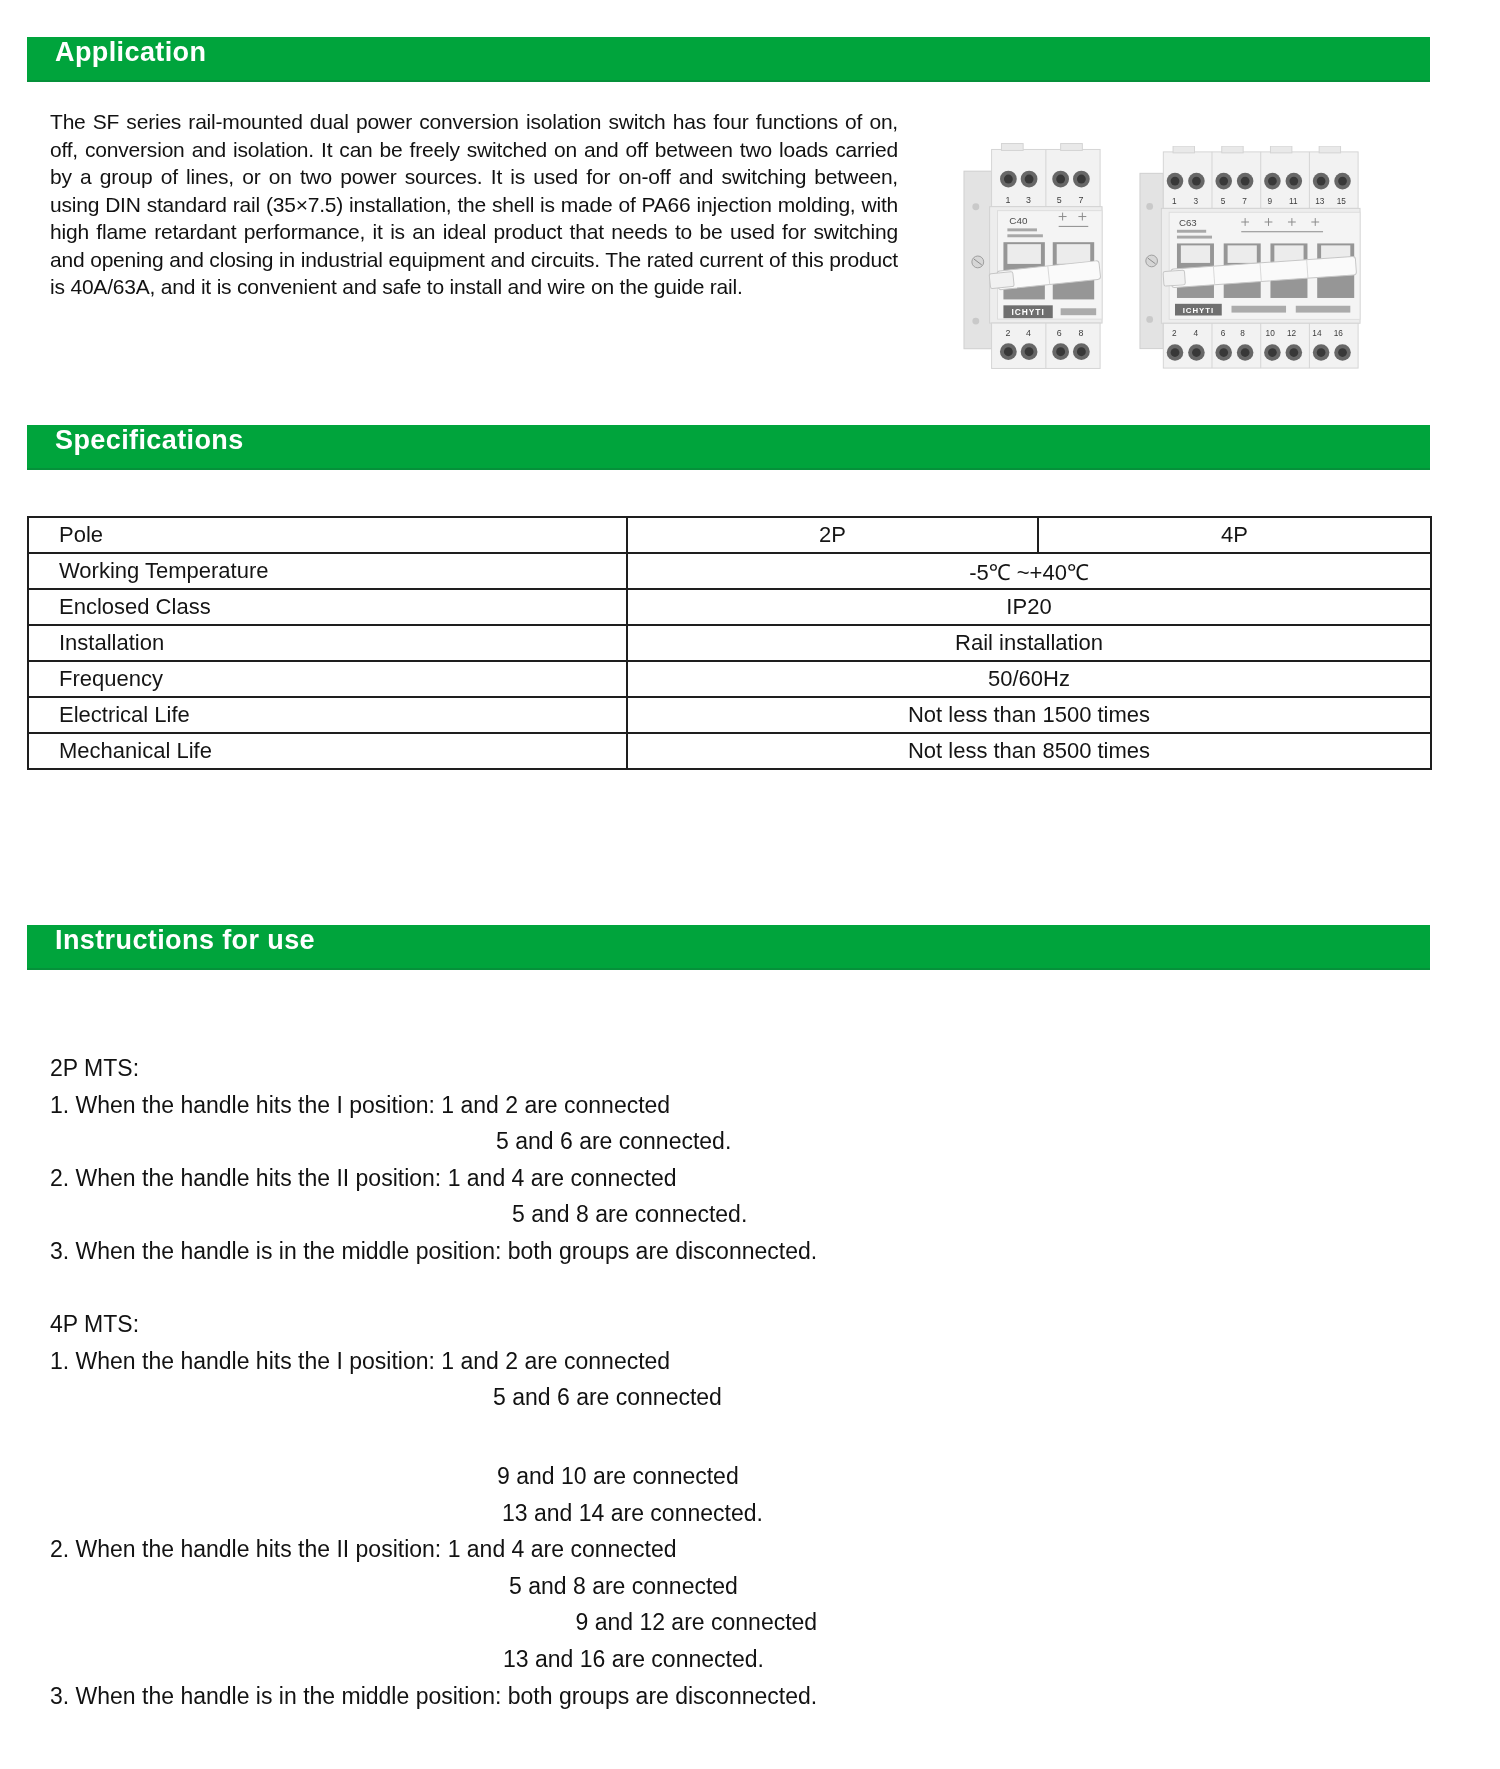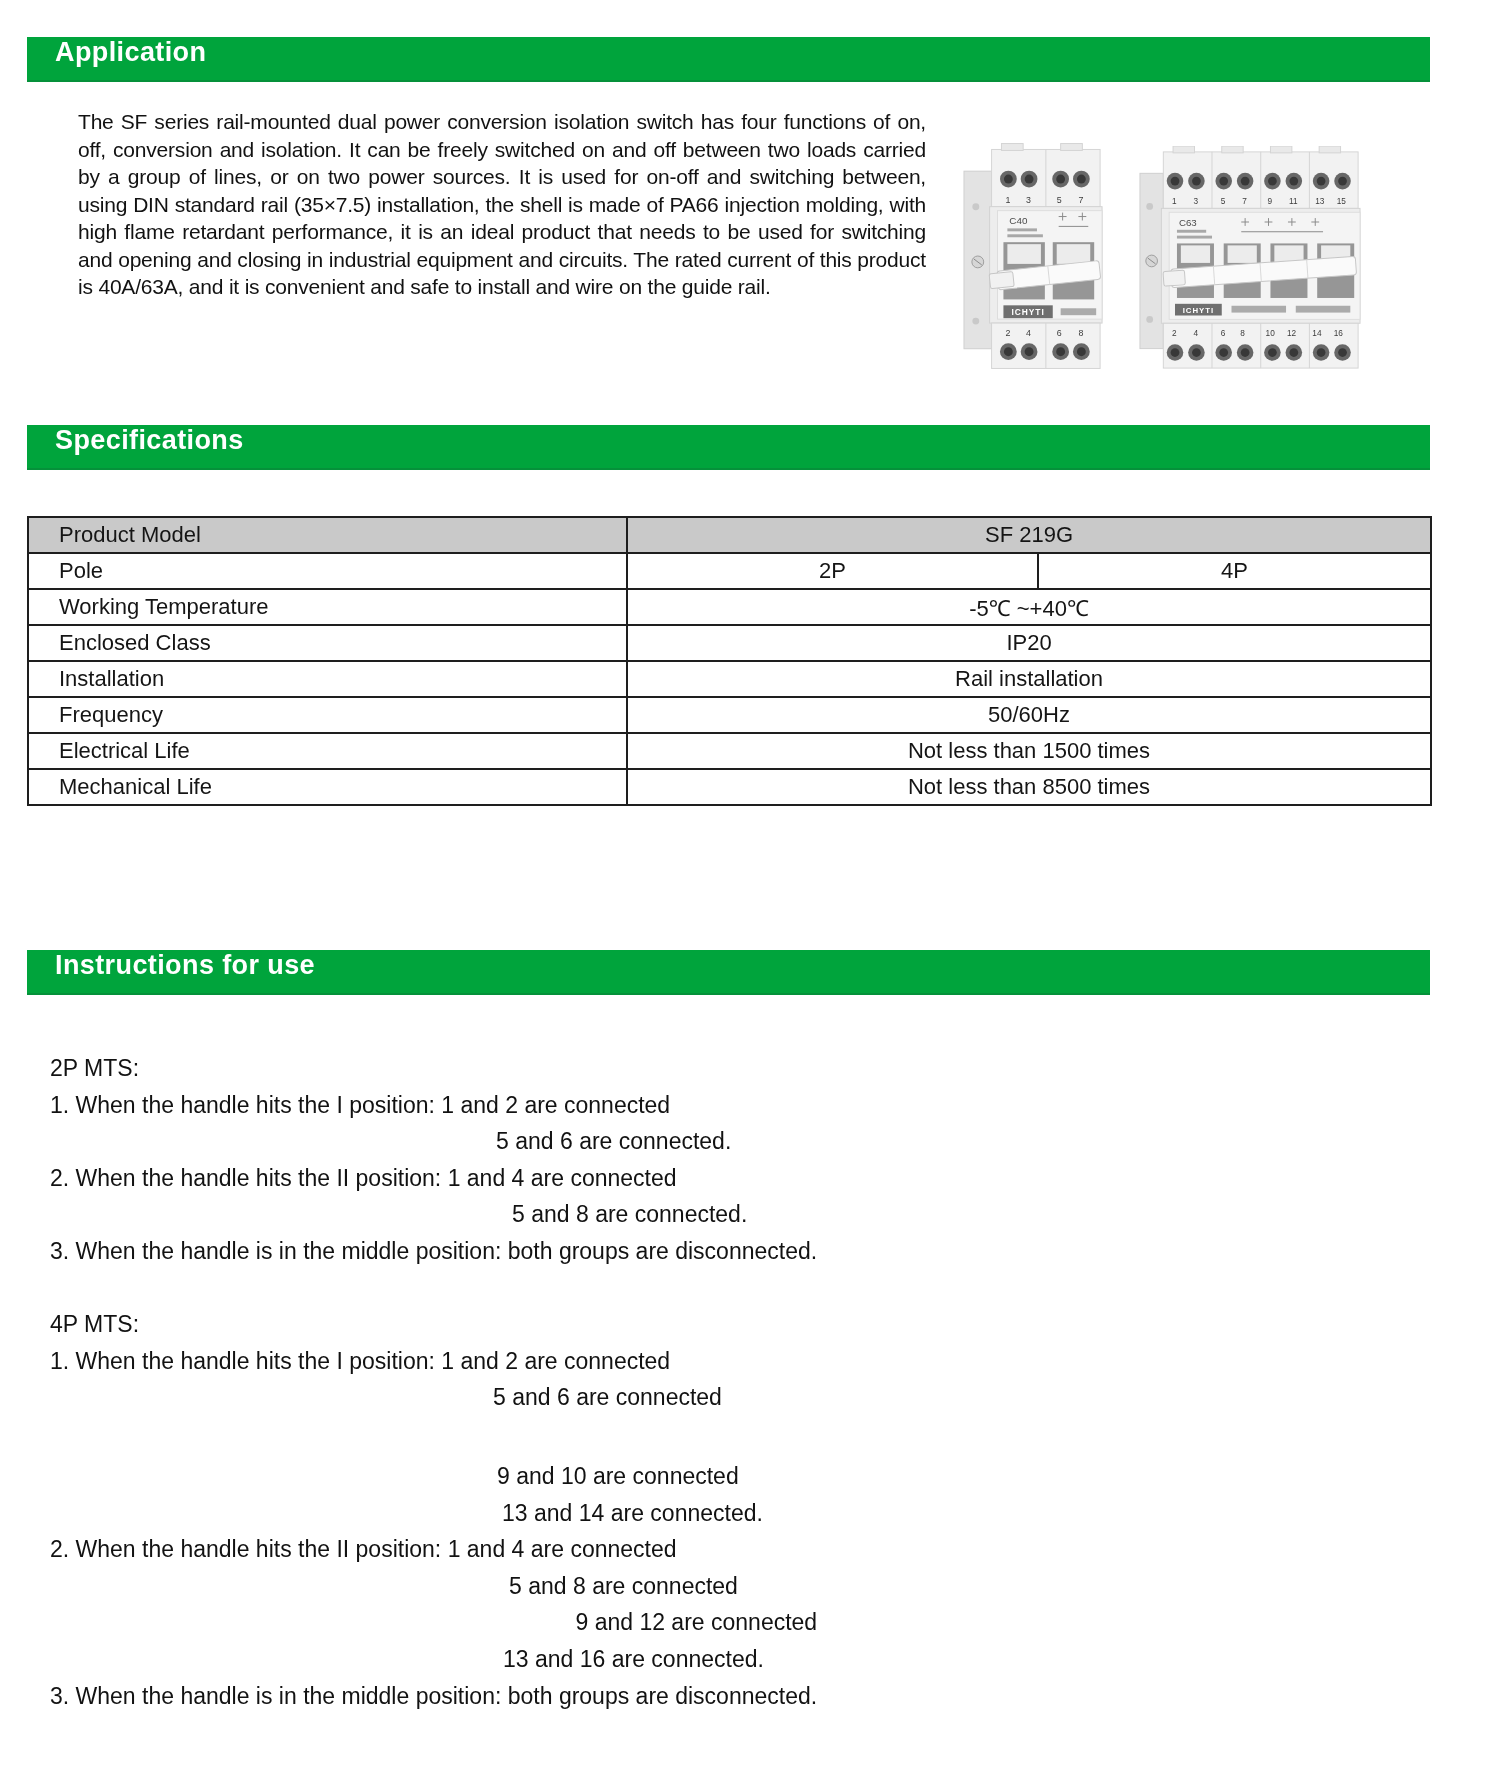--- a/index.html
+++ b/index.html
@@ -5,25 +5,25 @@
   html,body{margin:0;padding:0;background:#ffffff;}
   .page{position:relative;width:1500px;height:1769px;background:#ffffff;overflow:hidden;
         font-family:"Liberation Sans",sans-serif;color:#141414;}
 
   
   .banner{position:absolute;left:27px;width:1403px;height:45px;background:#00a43c;
           border-bottom:2px solid #05913a;box-sizing:border-box;display:flex;}
   .banner .t{color:#ffffff;font-weight:bold;font-size:27px;letter-spacing:.4px;padding-left:28px;}
   #banner-app{top:37px;}
   #banner-spec{top:425px;}
-  #banner-ins{top:950px;}
+  #banner-ins{top:925px;}
 
   
   .para{position:absolute;left:50px;top:108px;width:848px;font-size:21px;line-height:27.5px;
-        text-align:justify;letter-spacing:-0.2px;color:#121212;margin-left:28px;}
+        text-align:justify;letter-spacing:-0.2px;color:#121212;}
 
   
   .photo{position:absolute;}
   #photo-2p{left:962px;top:141px;}
   #photo-4p{left:1138px;top:146px;}
   svg text{font-family:"Liberation Sans",sans-serif;}
 
   
   .spec-table{position:absolute;left:27px;top:516px;width:1403px;border-collapse:collapse;table-layout:fixed;}
   .spec-table td{border:2px solid #1e1e1e;height:34px;font-size:22px;color:#151515;padding:0;
@@ -227,24 +227,20 @@
     <span class="t">Specifications</span>
   </div>
 
   <table class="spec-table">
     <colgroup>
         <col style="width:599px">
         <col style="width:411px">
         <col style="width:393px">
       </colgroup>
     <tbody>
-        <tr class="hdr">
-      <td class="lbl">Product Model</td>
-      <td class="val" colspan="2">SF 219G</td>
-    </tr>
     <tr>
       <td class="lbl">Pole</td>
       <td class="val">2P</td>
       <td class="val">4P</td>
     </tr>
     <tr>
       <td class="lbl">Working Temperature</td>
       <td class="val" colspan="2">-5℃ ~+40℃</td>
     </tr>
     <tr>

